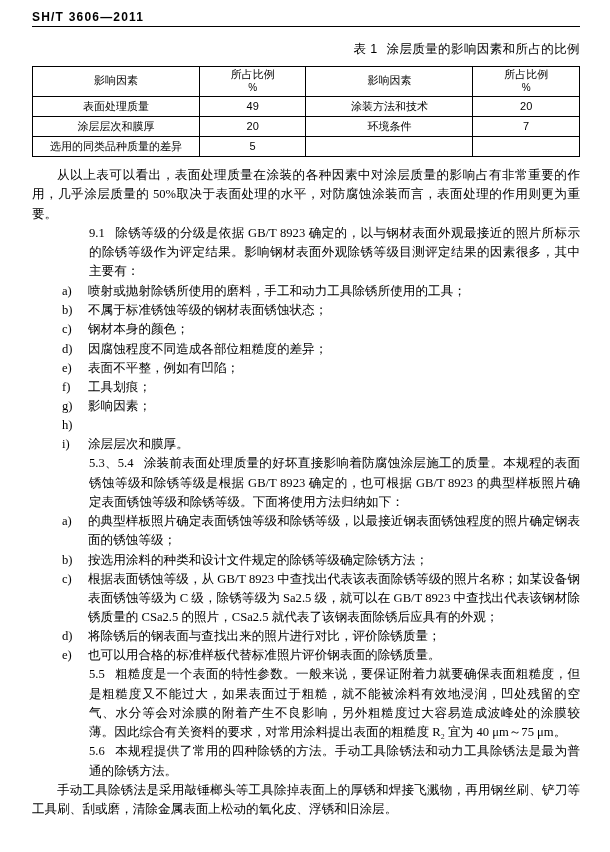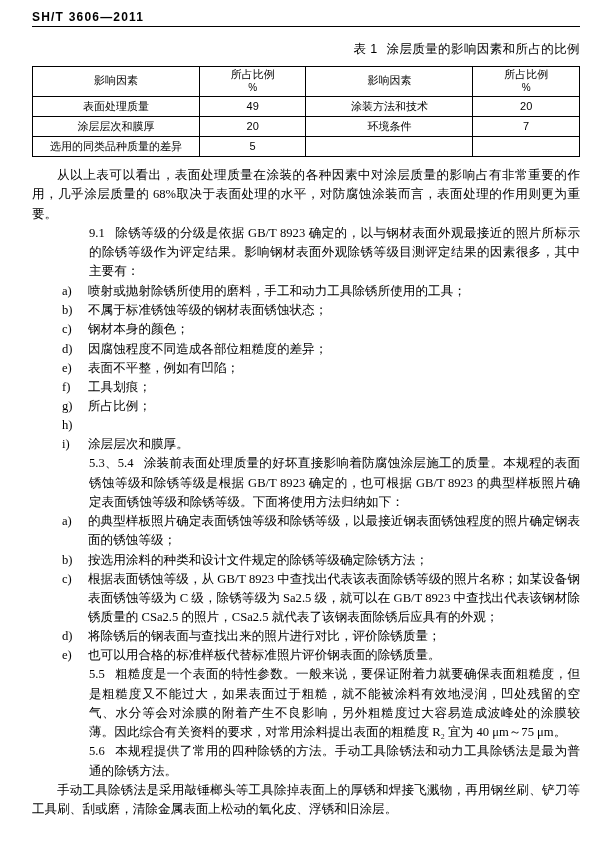--- a/index.html
+++ b/index.html
@@ -171,21 +171,21 @@
         <td>选用的同类品种质量的差异</td>
         <td>5</td>
         <td></td>
         <td></td>
       </tr>
     </tbody>
   </table>
 
   <div class="body-text">
 
-    <p class="para indent2">从以上表可以看出，表面处理质量在涂装的各种因素中对涂层质量的影响占有非常重要的作用，几乎涂层质量的 68%取决于表面处理的水平，对防腐蚀涂装而言，表面处理的作用则更为重要。</p>
+    <p class="para indent2">从以上表可以看出，表面处理质量在涂装的各种因素中对涂层质量的影响占有非常重要的作用，几乎涂层质量的 50%取决于表面处理的水平，对防腐蚀涂装而言，表面处理的作用则更为重要。</p>
 
     <p class="para hang">
       <span class="clause-num">9.1</span>&nbsp;&nbsp;&nbsp;<span>除锈等级的分级是依据 GB/T 8923 确定的，以与钢材表面外观最接近的照片所标示的除锈等级作为评定结果。影响钢材表面外观除锈等级目测评定结果的因素很多，其中主要有：</span>
     </p>
 
     <div class="list">
       <div class="li">
           <span class="marker">a)</span>
           <span class="li-text">喷射或抛射除锈所使用的磨料，手工和动力工具除锈所使用的工具；</span>
         </div>
@@ -204,21 +204,21 @@
       <div class="li">
           <span class="marker">e)</span>
           <span class="li-text">表面不平整，例如有凹陷；</span>
         </div>
       <div class="li">
           <span class="marker">f)</span>
           <span class="li-text">工具划痕；</span>
         </div>
       <div class="li">
           <span class="marker">g)</span>
-          <span class="li-text">所占比例；</span>
+          <span class="li-text">影响因素；</span>
         </div>
       <div class="li">
           <span class="marker">h)</span>
         </div>
       <div class="li">
           <span class="marker">i)</span>
           <span class="li-text">涂层层次和膜厚。</span>
         </div>
     </div>
 

